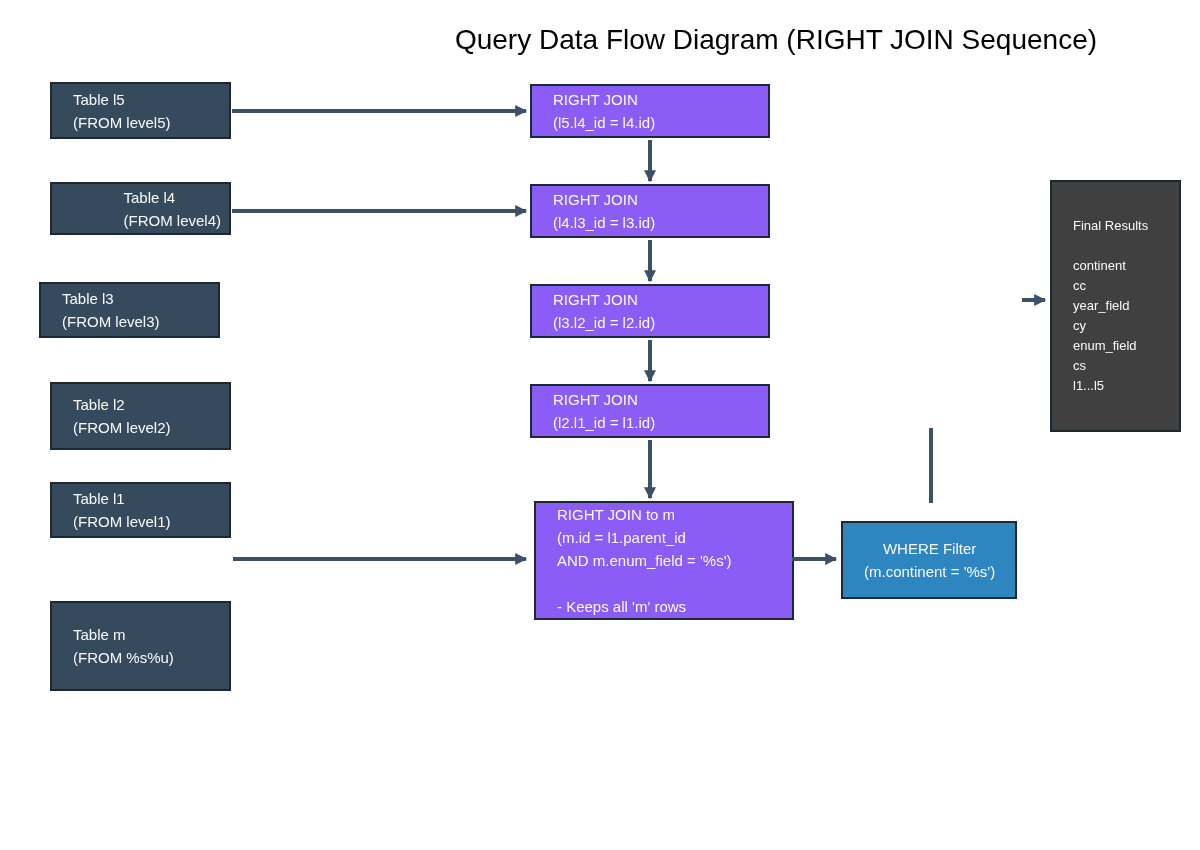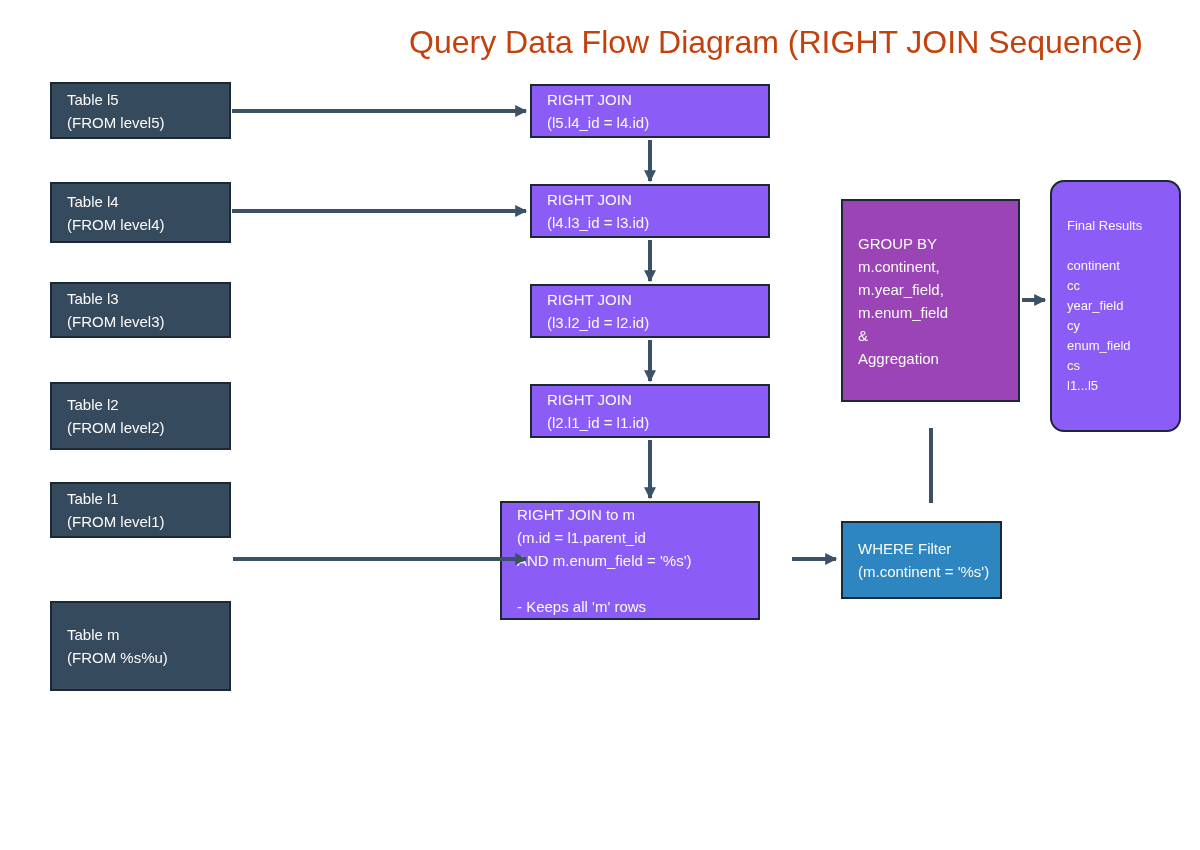--- a/index.html
+++ b/index.html
@@ -4,53 +4,53 @@
 <style>
   html,body{margin:0;padding:0;}
   body{
     width:1200px;height:850px;position:relative;
     background:#ffffff;overflow:hidden;
     font-family:"Liberation Sans", sans-serif;
   }
   .stage{position:absolute;inset:0;width:1200px;height:850px;}
   .title{
     position:absolute;top:24px;left:776px;transform:translateX(-50%);
-    font-size:32px;color:#c2410c;white-space:nowrap;letter-spacing:0px;
+    font-size:28px;color:#000000;white-space:nowrap;letter-spacing:0px;
   }
   .node{
     position:absolute;box-sizing:border-box;
     border:2px solid #1C2833;
     display:flex;align-items:center;
     color:#FAFAFA;
   }
   .node .txt{
     white-space:pre-line;
-    padding-left:15px;padding-right:8px;
+    padding-left:21px;padding-right:8px;
     font-size:15px;line-height:23px;
   }
   .slate{background:#364A5E;}
   .orange{background:#8b5cf6;}
   .blue{background:#2E86C1;}
   .purple{background:#9B44B6;}
-  .green{background:#8b5cf6;border-radius:14px;}
+  .green{background:#404040;}
 
   #n-table-l5{left:50px;top:82px;width:181px;height:57px;}
-  #n-table-l4{left:50px;top:182px;width:181px;height:61px;}
-  #n-table-l3{left:50px;top:282px;width:181px;height:56px;}
+  #n-table-l4{left:50px;top:182px;width:181px;height:53px;justify-content:flex-end;}
+  #n-table-l3{left:39px;top:282px;width:181px;height:56px;}
   #n-table-l2{left:50px;top:382px;width:181px;height:68px;}
   #n-table-l1{left:50px;top:482px;width:181px;height:56px;align-items:center;}
   #n-table-m {left:50px;top:601px;width:181px;height:90px;}
 
   #n-join1{left:530px;top:84px;width:240px;height:54px;}
   #n-join2{left:530px;top:184px;width:240px;height:54px;}
   #n-join3{left:530px;top:284px;width:240px;height:54px;}
   #n-join4{left:530px;top:384px;width:240px;height:54px;}
-  #n-join-m{left:500px;top:501px;width:260px;height:119px;}
+  #n-join-m{left:534px;top:501px;width:260px;height:119px;}
 
-  #n-where{left:841px;top:521px;width:161px;height:78px;}
+  #n-where{left:841px;top:521px;width:176px;height:78px;text-align:center;}
   #n-group{left:841px;top:199px;width:179px;height:203px;}
   #n-final{left:1050px;top:180px;width:131px;height:252px;}
   #n-final .txt{font-size:13px;line-height:20px;}
 
   svg.arrows{position:absolute;top:0;left:0;pointer-events:none;}
   svg.arrows line{stroke:#3C5165;stroke-width:4;}
 </style>
 </head>
 <body>
 
@@ -104,28 +104,20 @@
 (m.id = l1.parent_id
 AND m.enum_field = '%s')
 
 - Keeps all 'm' rows</span>
   </div>
 
   <div class="node blue" id="n-where">
     <span class="txt">WHERE Filter
 (m.continent = '%s')</span>
   </div>
-  <div class="node purple" id="n-group">
-    <span class="txt">GROUP BY
-m.continent,
-m.year_field,
-m.enum_field
-&amp;
-Aggregation</span>
-  </div>
   <div class="node green" id="n-final">
     <span class="txt">Final Results
 
 continent
 cc
 year_field
 cy
 enum_field
 cs
 l1...l5</span>

